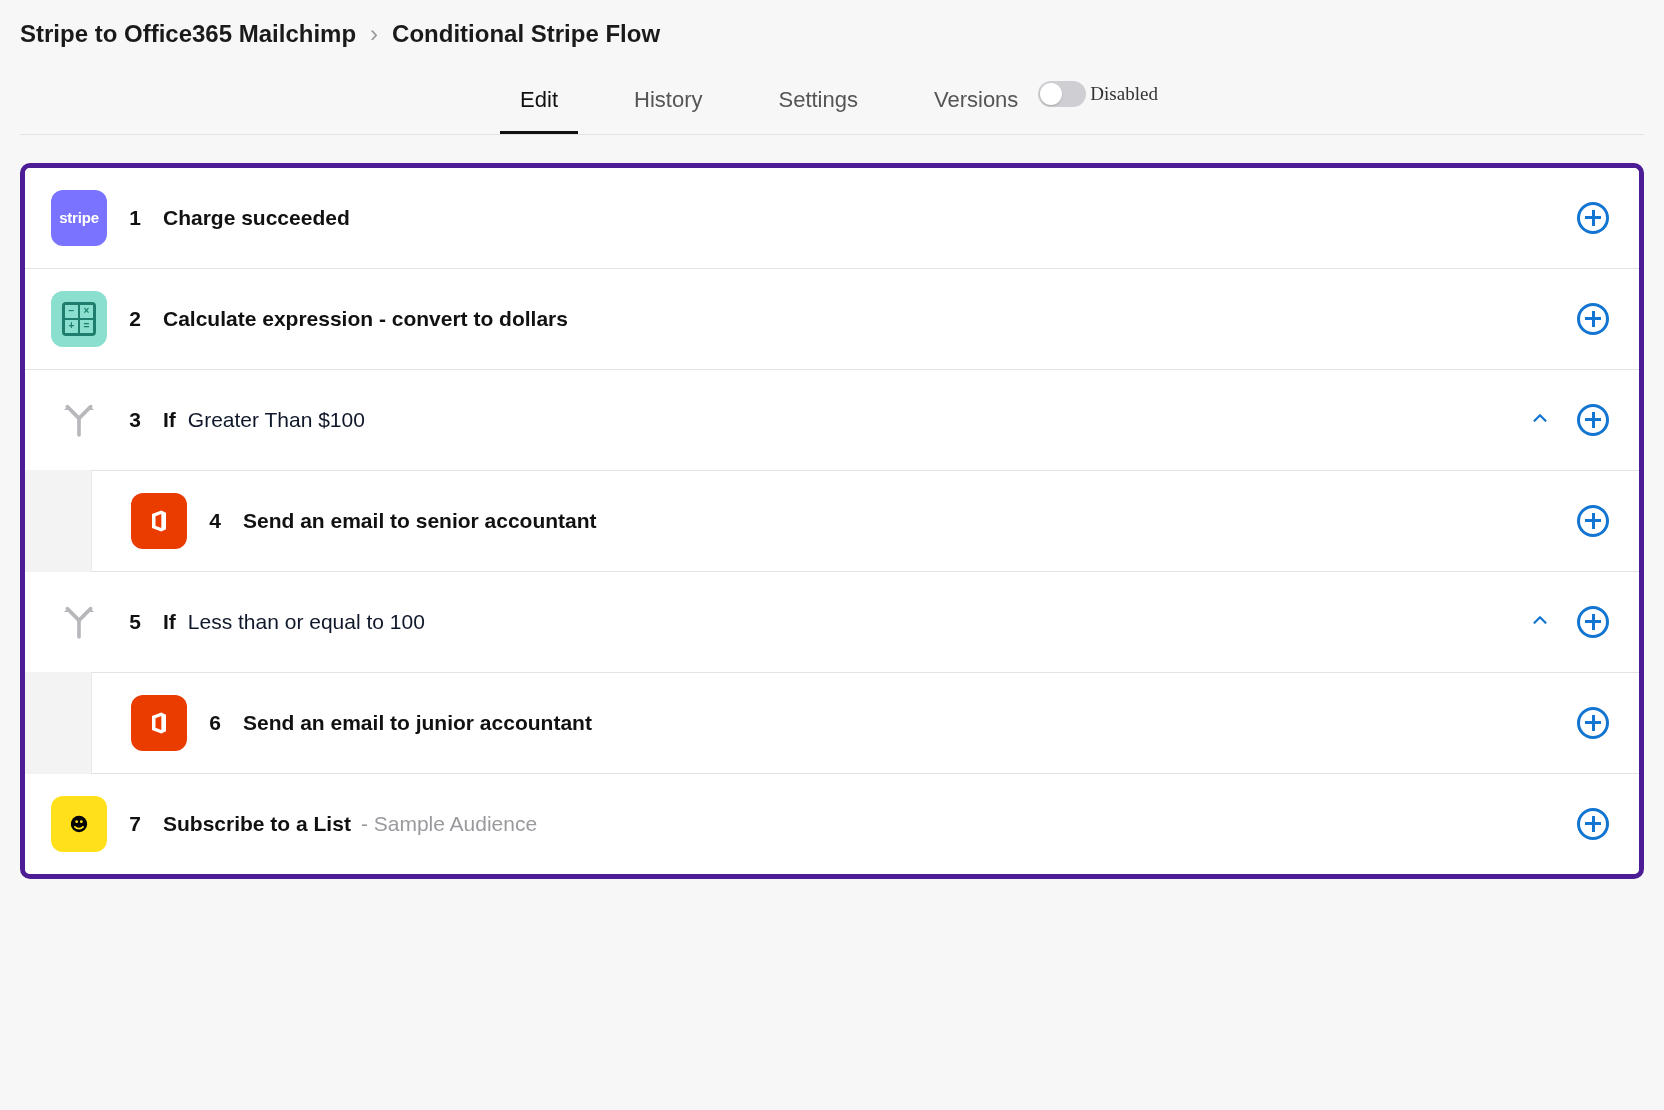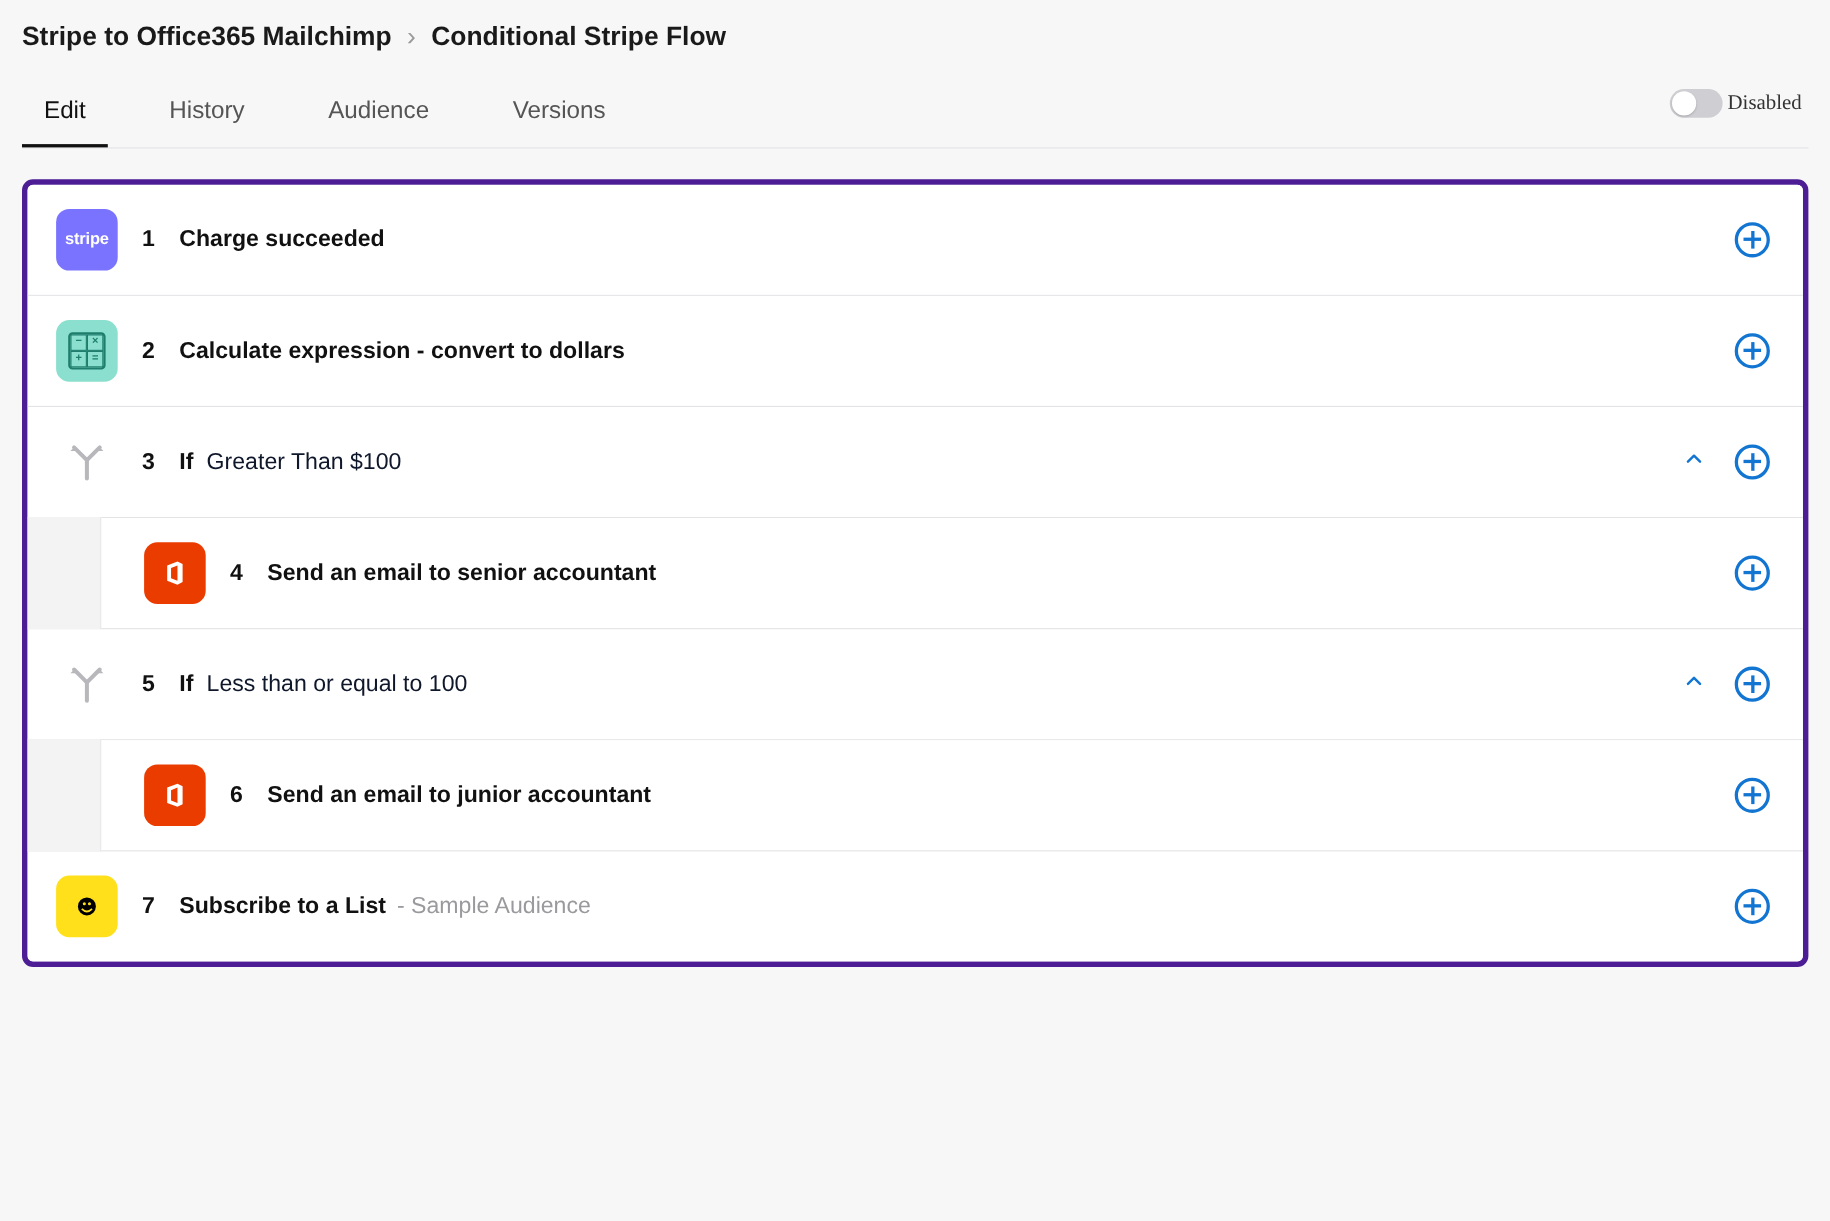--- a/index.html
+++ b/index.html
@@ -10,21 +10,21 @@
     padding: 20px;
   }
   .header-area { margin-bottom: 8px; }
   .breadcrumb {
     display: flex; align-items: center; gap: 14px;
     font-size: 24px; font-weight: 700; line-height: 1.2;
     margin-bottom: 30px;
   }
   .breadcrumb .chev { color: #9a9a9a; font-weight: 500; }
   .tabs-row {
-    display: flex; align-items: center; justify-content: space-between;
+    display: flex; align-items: center; justify-content: center;
     border-bottom: 1px solid #e3e3e6;
   }
   .tabs { display: flex; gap: 36px; }
   .tab {
     font-size: 22px; color: #555; padding: 8px 20px 18px 20px; cursor: pointer;
   }
   .tab.active {
     color: #111; border-bottom: 3px solid #111; font-weight: 500;
   }
   .toggle-wrap { display: flex; align-items: center; gap: 4px; margin-right: 6px; margin-bottom: 24px; font-family: Liberation Serif, serif; }
@@ -106,21 +106,21 @@
 <div class="header-area">
   <div class="breadcrumb">
     <span>Stripe to Office365 Mailchimp</span>
     <span class="chev">›</span>
     <span>Conditional Stripe Flow</span>
   </div>
   <div class="tabs-row">
     <div class="tabs">
       <div class="tab active">Edit</div>
       <div class="tab">History</div>
-      <div class="tab">Audience</div>
+      <div class="tab">Settings</div>
       <div class="tab">Versions</div>
     </div>
     <div class="toggle-wrap">
       <div class="toggle">
           <div class="knob"></div>
         </div>
       <span class="toggle-label">Disabled</span>
     </div>
   </div>
 </div>

